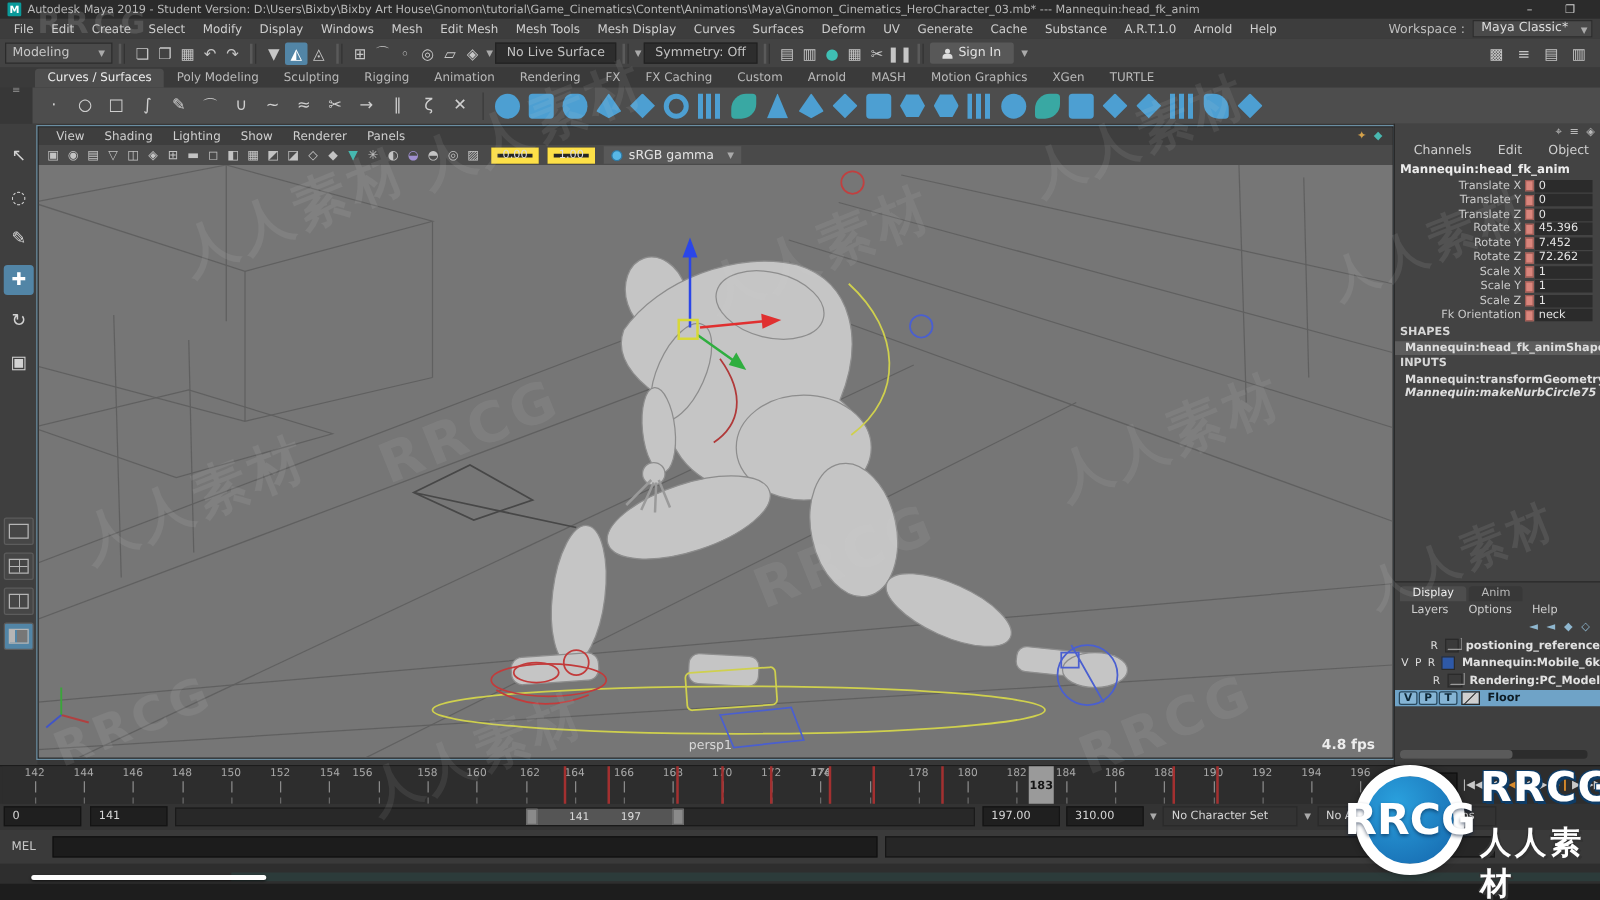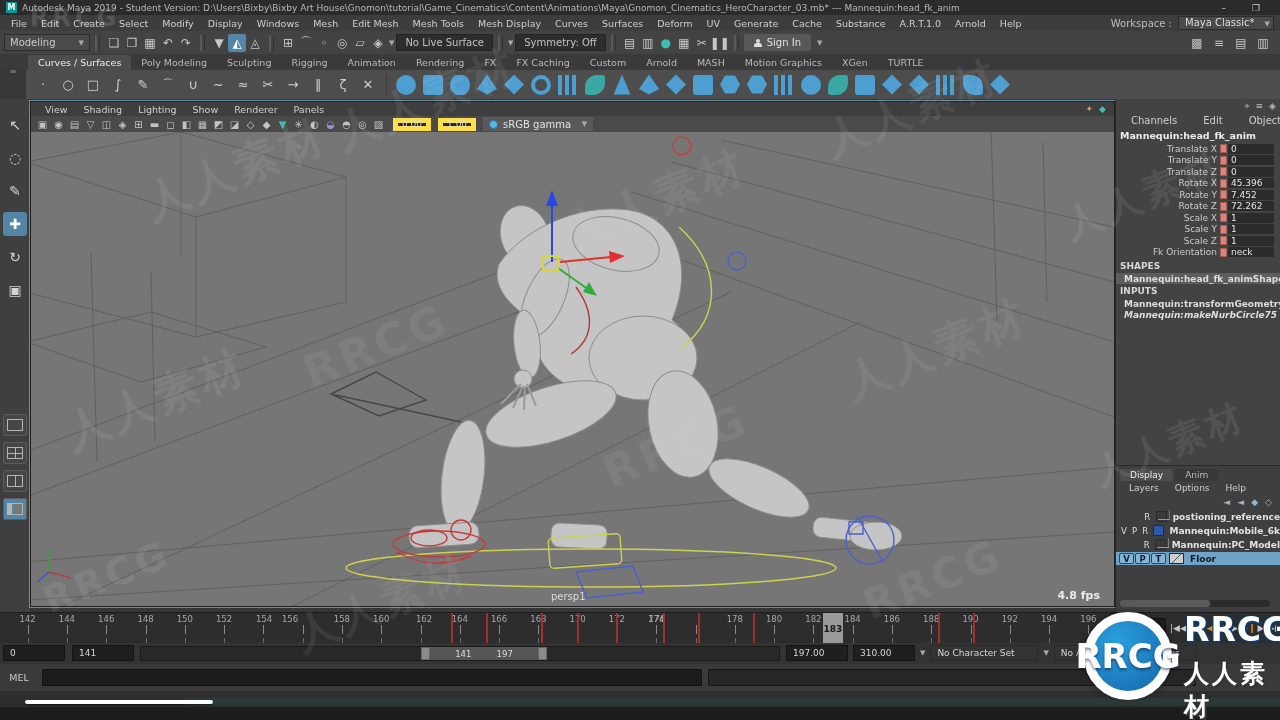--- a/index.html
+++ b/index.html
@@ -69,21 +69,21 @@
   .vpi{width:15px;height:14px;display:flex;align-items:center;justify-content:center;color:#c3c3c3;font-size:10px}
   .vpfield{background:#262626;border:5px solid #fde047;height:13px;min-width:36px;display:flex;align-items:center;padding:0 4px;color:#ddd;font-size:9px}
   #viewtransform{background:#595959;height:14px;display:flex;align-items:center;gap:5px;padding:0 6px;min-width:110px;color:#e3e3e3}
   #viewtransform .dot{width:9px;height:9px;border-radius:50%;background:#58b7e6;border:1px solid #2e7aa6}
   #vpcanvas{position:absolute;left:0;top:30px;width:1083px;height:474px;background:#767676;overflow:hidden}
   #cam-label{position:absolute;left:520px;bottom:4px;color:#d8d8d8;font-size:10px}
   #fps-label{position:absolute;right:14px;bottom:4px;color:#ececec;font-size:11px;font-weight:bold}
   
   #rightpanel{left:1115px;top:99px;width:165px;height:513px;background:#434343;border-left:1px solid #2a2a2a}
   #cb-topicons{position:absolute;right:4px;top:2px;display:flex;gap:6px;color:#b9b9b9;font-size:9px}
-  #cb-menus{position:absolute;left:0;top:14px;width:100%;height:15px;display:flex;gap:12px;padding-left:8px;align-items:center}
+  #cb-menus{position:absolute;left:0;top:14px;width:100%;height:15px;display:flex;gap:7px;padding-left:8px;align-items:center}
   .cb-menu{padding:0 7px;color:#cfcfcf}
   #cb-objname{position:absolute;left:4px;top:31px;font-weight:bold;color:#ececec;font-size:9.5px}
   #cb-rows{position:absolute;left:0;top:44px;width:100%}
   .cb-row{display:flex;align-items:center;height:11px;margin-bottom:0.5px}
   .cb-label{width:104px;text-align:right;color:#cbcbcb;font-size:9px;padding-right:3px;white-space:nowrap}
   .keybox{width:7px;height:9px;background:#d9857c;border:1px solid #a05c55}
   .cb-val{width:46px;height:10px;background:#2b2b2b;margin-left:1px;color:#e4e4e4;font-size:9px;padding-left:3px;display:flex;align-items:center}
   .cb-header{position:absolute;left:4px;font-weight:bold;color:#d6d6d6;font-size:9px}
   .cb-node{position:absolute;left:0;width:100%;height:11px;color:#dedede;font-size:9px;padding-left:8px;display:flex;align-items:center;font-weight:bold}
   .cb-node.sel{background:#5d5d5d}
@@ -556,21 +556,21 @@
           <div class="lcell">P</div>
           <div class="lcell">R</div>
           <div class="lsw blue"></div>
           <div class="lname">Mannequin:Mobile_6k</div>
         </div>
         <div class="lrow">
           <div class="lcell"></div>
           <div class="lcell"></div>
           <div class="lcell">R</div>
           <div class="lsw wire"></div>
-          <div class="lname">Mannequin:PC_Model</div>
+          <div class="lname">Rendering:PC_Model</div>
         </div>
         <div class="lrow sel">
           <div class="lcell">V</div>
           <div class="lcell">P</div>
           <div class="lcell">T</div>
           <div class="lsw hatch"></div>
           <div class="lname">Floor</div>
         </div>
       </div>
     <div id="layer-scroll">

